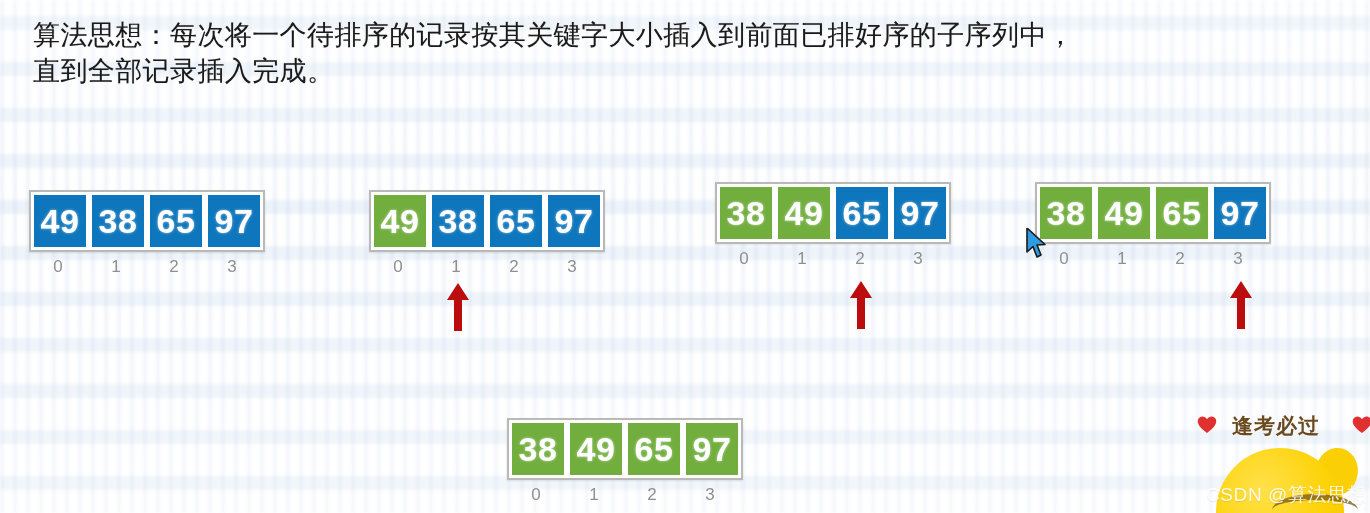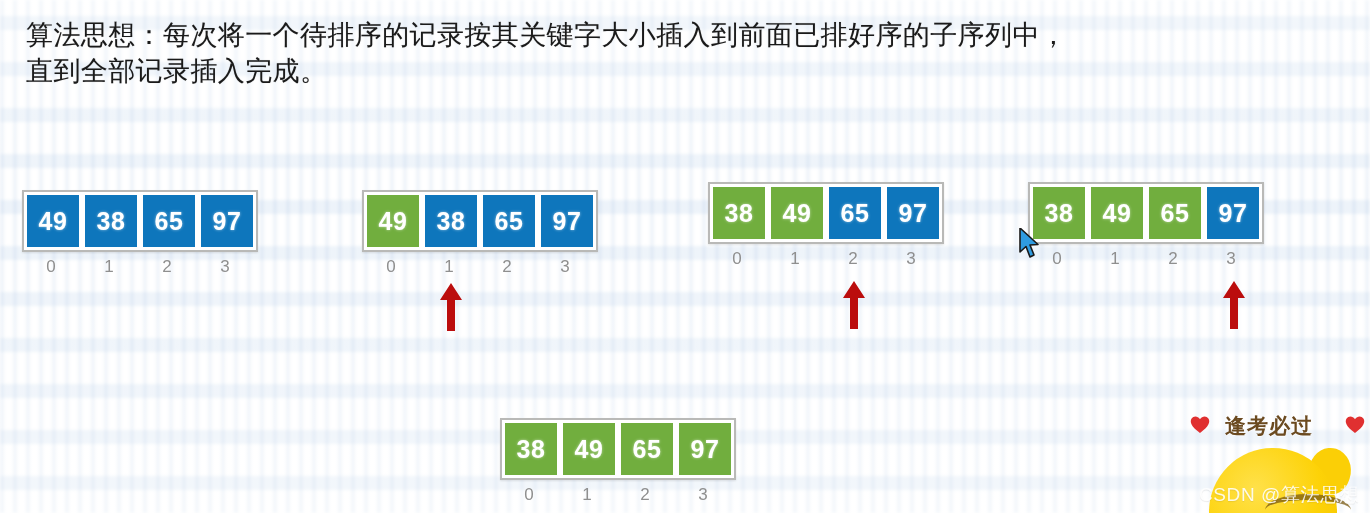--- a/index.html
+++ b/index.html
@@ -47,20 +47,21 @@
       rgba(255,255,255,0.55) 0%,
       rgba(255,255,255,0.35) 40%,
       rgba(255,255,255,0.55) 100%);
     pointer-events: none;
   }
 
   #stage {
     position: absolute;
     inset: 0;
     z-index: 2;
+    margin-left: 7px;
   }
 
   
   #heading {
     position: absolute;
     left: 26px;
     top: 17px;
     width: 1330px;
     color: #1a1a1a;
     font-family: "DejaVu Sans", "Liberation Sans", sans-serif;
@@ -86,21 +87,21 @@
   }
   .cell {
     width: 58px;
     height: 58px;
     box-sizing: border-box;
     border: 3px solid #ffffff;
     display: flex;
     align-items: center;
     justify-content: center;
     color: #ffffff;
-    font-size: 25px;
+    font-size: 34px;
     font-weight: bold;
     letter-spacing: 0.5px;
     text-shadow: 0 0 3px rgba(255,255,255,0.55);
     font-family: "Liberation Sans", "DejaVu Sans", sans-serif;
   }
   .cell + .cell {
     border-left: 3px solid #ffffff;
   }
   .cell.blue  { background-color: #0E76BC; }
   .cell.green { background-color: #71AE3E; }

